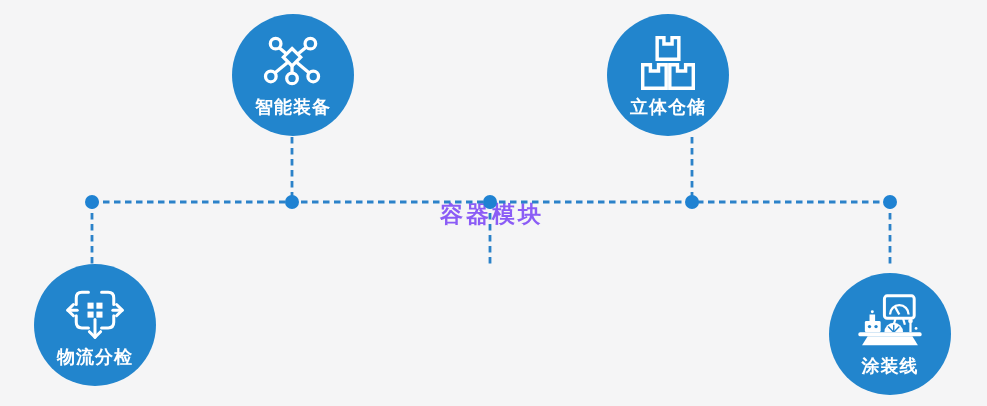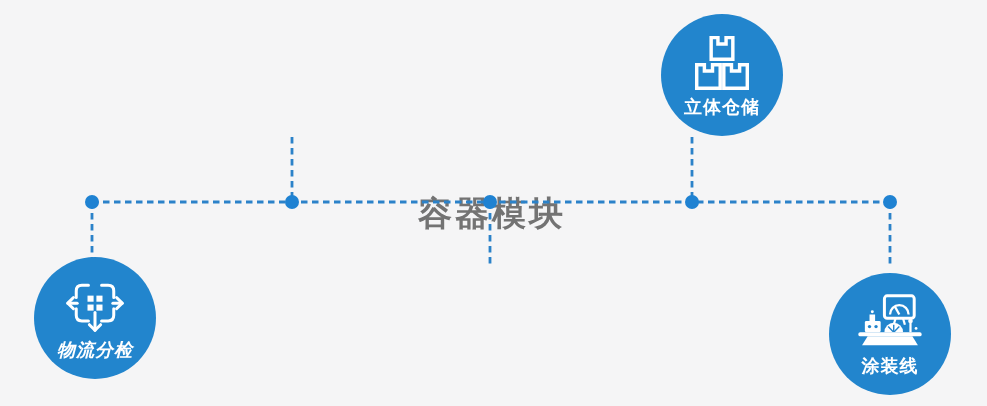--- a/index.html
+++ b/index.html
@@ -11,24 +11,24 @@
     height: 406px;
     background: #f5f5f6;
     overflow: hidden;
   }
 
   .watermark {
     position: absolute;
     left: 492px;
     top: 214px;
     transform: translate(-50%, -50%);
-    font-size: 34px;
+    font-size: 23px;
     font-weight: 700;
     letter-spacing: 3px;
-    color: #737373;
+    color: #8b5cf6;
     user-select: none;
     white-space: nowrap;
   }
 
   .connectors {
     position: absolute;
     left: 0; top: 0;
     width: 987px;
     height: 406px;
   }
@@ -55,22 +55,22 @@
     margin-top: 8px;
     color: #ffffff;
     font-size: 18px;
     font-weight: 700;
     letter-spacing: 1px;
     line-height: 1;
     white-space: nowrap;
   }
 
   .node-smart    { left: 232px; top: 14px;  }
-  .node-ware     { left: 661px; top: 14px; text-align: right;  }
-  .node-logis    { left: 34px;  top: 257px; font-style: italic; }
+  .node-ware     { left: 607px; top: 14px; text-align: right;  }
+  .node-logis    { left: 34px;  top: 264px; }
   .node-prod     { left: 429px; top: 265px; }
   .node-paint    { left: 829px; top: 273px; }
 
   svg { overflow: visible; display: block; }
 </style>
 </head>
 <body>
 
 <div class="stage">
 
@@ -87,20 +87,38 @@
     </g>
     <g fill="#1f82d2">
       <circle cx="92" cy="202" r="7"></circle>
       <circle cx="292" cy="202" r="7"></circle>
       <circle cx="490" cy="202" r="7"></circle>
       <circle cx="692" cy="202" r="7"></circle>
       <circle cx="890" cy="202" r="7"></circle>
     </g>
   </svg>
 
+  <div class="node node-smart">
+    <span class="icon-wrap">
+      <svg width="62" height="54" viewBox="0 0 64 56">
+        <g stroke="#ffffff" stroke-width="3.4" fill="none">
+          <line x1="14" y1="10" x2="52" y2="42"></line>
+          <line x1="50" y1="9" x2="10" y2="42"></line>
+          <line x1="31" y1="26" x2="31" y2="43"></line>
+          <path d="M31,14 L40,23 L31,32 L22,23 Z" fill="#2285cd"></path>
+          <circle cx="14" cy="9" r="5.5" fill="#2285cd"></circle>
+          <circle cx="50" cy="9" r="5.5" fill="#2285cd"></circle>
+          <circle cx="9" cy="43" r="5.5" fill="#2285cd"></circle>
+          <circle cx="31" cy="45" r="5.5" fill="#2285cd"></circle>
+          <circle cx="53" cy="43" r="5.5" fill="#2285cd"></circle>
+        </g>
+      </svg>
+    </span>
+    <span class="node-label">智能装备</span>
+  </div>
 
   <div class="node node-ware">
     <span class="icon-wrap">
       <svg width="58" height="56" viewBox="0 0 64 62">
         <g stroke="#ffffff" stroke-width="3.8" fill="none" stroke-linejoin="miter">
           <path d="M27.5,4 L20,4 L20,28 L44,28 L44,4 L36.5,4 L36.5,11 L27.5,11 Z"></path>
           <path d="M12.5,34 L4,34 L4,60 L30,60 L30,34 L21.5,34 L21.5,41 L12.5,41 Z"></path>
           <path d="M42.5,34 L34,34 L34,60 L60,60 L60,34 L51.5,34 L51.5,41 L42.5,41 Z"></path>
         </g>
       </svg>

